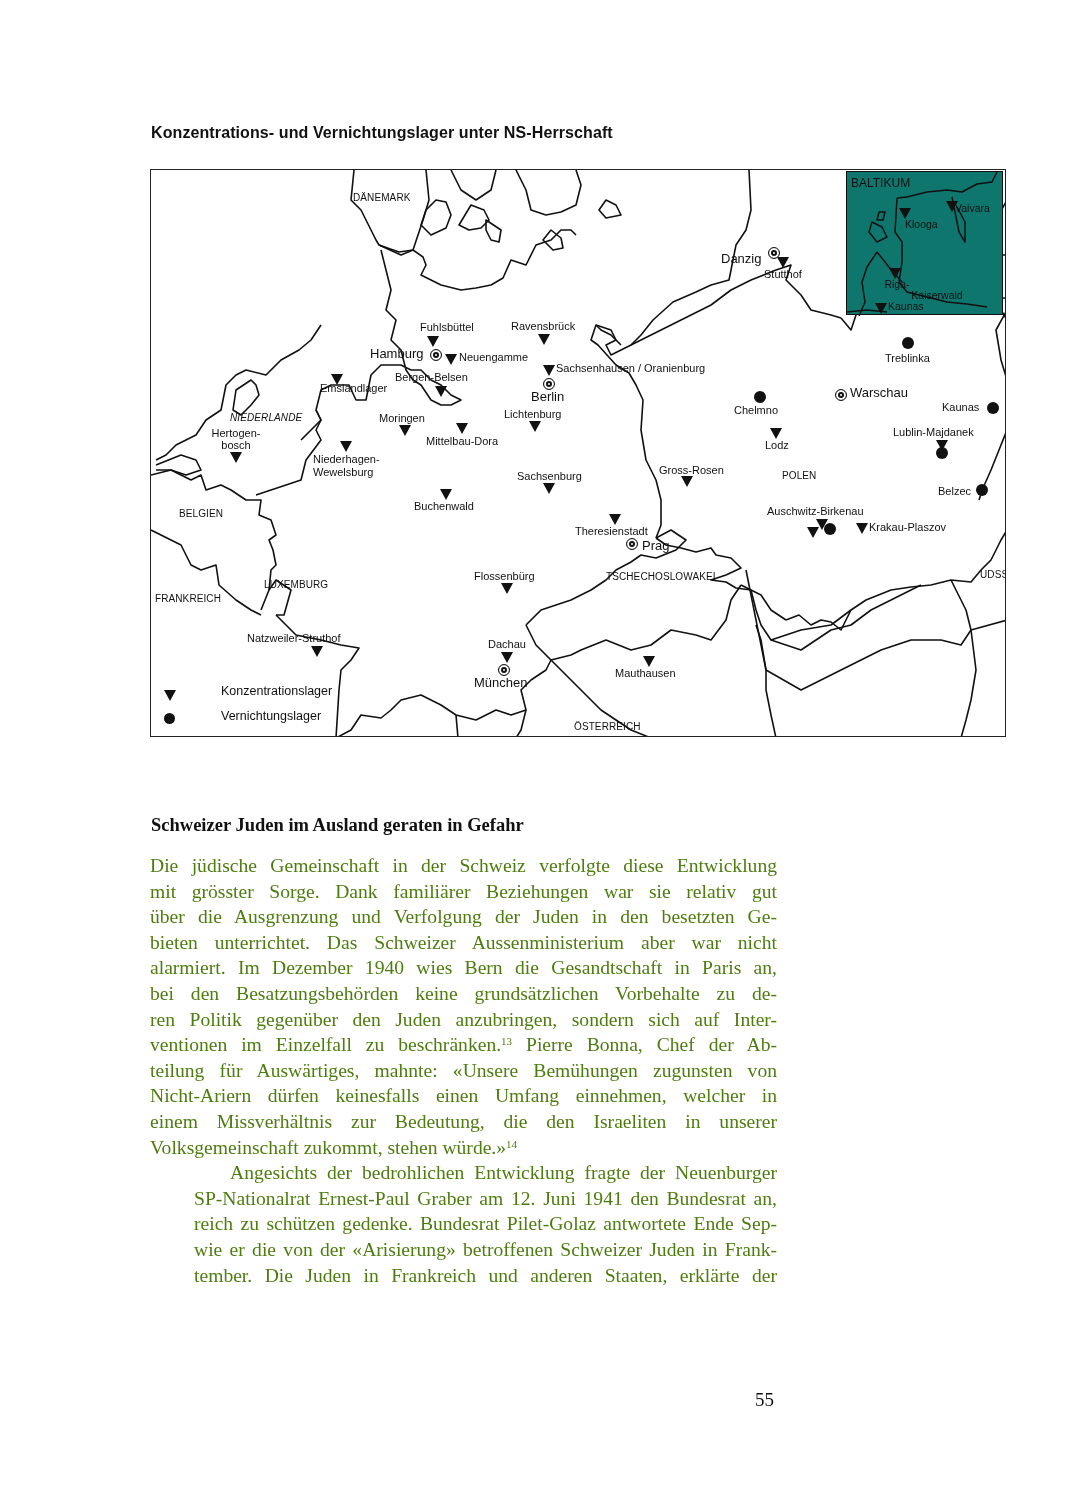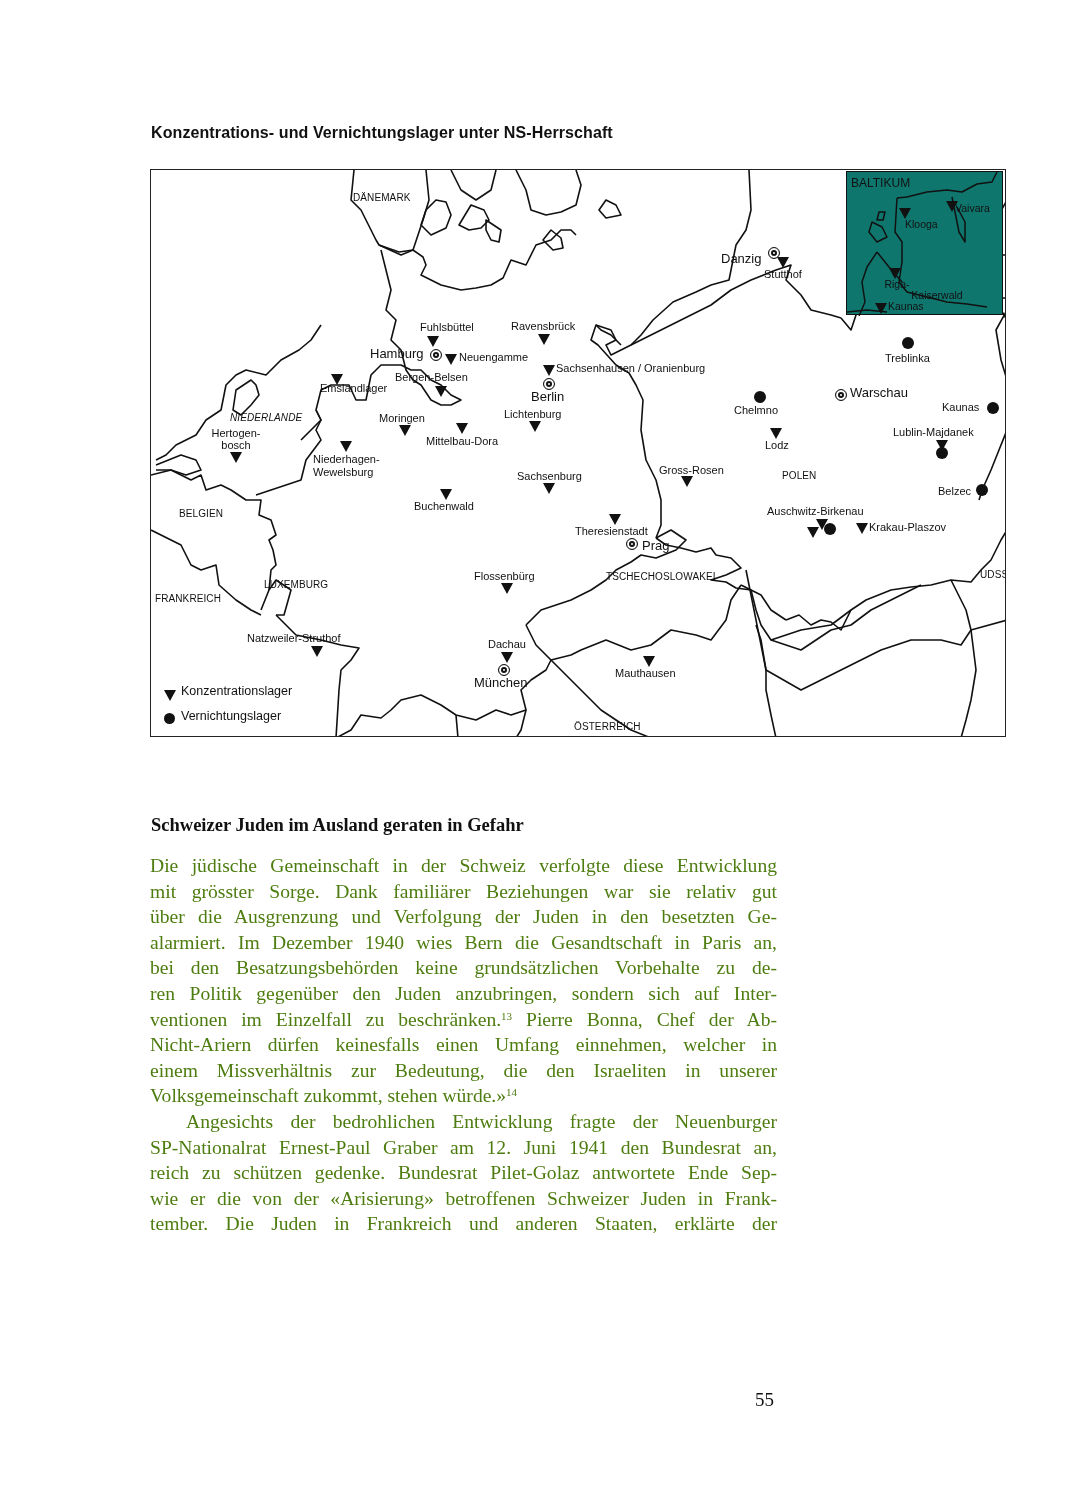--- a/index.html
+++ b/index.html
@@ -11,33 +11,33 @@
   }
   .map-frame {
     position:absolute; left:150px; top:169px; width:856px; height:568px;
     border:1px solid #222; box-sizing:border-box; background:#fff; overflow:hidden;
   }
   .map-frame svg { position:absolute; left:0; top:0; }
   .lbl { position:absolute; font-family:"Liberation Sans", sans-serif; color:#111; white-space:nowrap; line-height:1.1; }
   .camp { font-size:11px; }
   .city { font-size:13px; }
   .country { font-size:10px; letter-spacing:0.1px; }
-  .legend { font-size:12.5px; }
+  .legend { font-size:12.5px;margin-left:40px; }
   .center { text-align:center; }
   .heading {
     position:absolute; left:151px; top:815px;
     font-family:"Liberation Serif", serif; font-weight:bold; font-size:18.5px; color:#111;
   }
   .body-text {
     position:absolute; left:150px; top:853px; width:627px;
     font-family:"Liberation Serif", serif; font-size:19.6px; line-height:25.6px; color:#4d7c0f;
     text-align:justify; hyphens:manual;
   }
   .body-text p { margin:0; }
-  .body-text p.indent { text-indent:36px; }
+  .body-text p.indent { text-indent:36px;margin-left:44px; }
   .line { display:block; text-align:justify; text-align-last:justify; }
   .line.last { text-align-last:left; }
   sup { font-size:11px; vertical-align:6px; line-height:0; }
   .page-number {
     position:absolute; left:755px; top:1389px;
     font-family:"Liberation Serif", serif; font-size:19px; color:#111;
   }
 </style>
 </head>
 <body>
@@ -211,24 +211,26 @@
   <div class="lbl legend" style="left:30px; top:540px;">Vernichtungslager</div>
 </div>
 
 <div class="heading">Schweizer Juden im Ausland geraten in Gefahr</div>
 
 <div class="body-text">
   <p>
     <span class="line">Die jüdische Gemeinschaft in der Schweiz verfolgte diese Entwicklung</span>
     <span class="line">mit grösster Sorge. Dank familiärer Beziehungen war sie relativ gut</span>
     <span class="line">über die Ausgrenzung und Verfolgung der Juden in den besetzten Ge-</span>
+    <span class="line">bieten unterrichtet. Das Schweizer Aussenministerium aber war nicht</span>
     <span class="line">alarmiert. Im Dezember 1940 wies Bern die Gesandtschaft in Paris an,</span>
     <span class="line">bei den Besatzungsbehörden keine grundsätzlichen Vorbehalte zu de-</span>
     <span class="line">ren Politik gegenüber den Juden anzubringen, sondern sich auf Inter-</span>
     <span class="line"><span>ventionen im Einzelfall zu beschränken.</span><sup>13</sup><span> Pierre Bonna, Chef der Ab-</span></span>
+    <span class="line">teilung für Auswärtiges, mahnte: «Unsere Bemühungen zugunsten von</span>
     <span class="line">Nicht-Ariern dürfen keinesfalls einen Umfang einnehmen, welcher in</span>
     <span class="line">einem Missverhältnis zur Bedeutung, die den Israeliten in unserer</span>
     <span class="line last"><span>Volksgemeinschaft zukommt, stehen würde.»</span><sup>14</sup></span>
   </p>
   <p class="indent">
     <span class="line" style="text-indent:36px;">Angesichts der bedrohlichen Entwicklung fragte der Neuenburger</span>
     <span class="line" style="text-indent:0;">SP-Nationalrat Ernest-Paul Graber am 12. Juni 1941 den Bundesrat an,</span>
     <span class="line" style="text-indent:0;">reich zu schützen gedenke. Bundesrat Pilet-Golaz antwortete Ende Sep-</span>
     <span class="line" style="text-indent:0;">wie er die von der «Arisierung» betroffenen Schweizer Juden in Frank-</span>
     <span class="line" style="text-indent:0;">tember. Die Juden in Frankreich und anderen Staaten, erklärte der</span>

